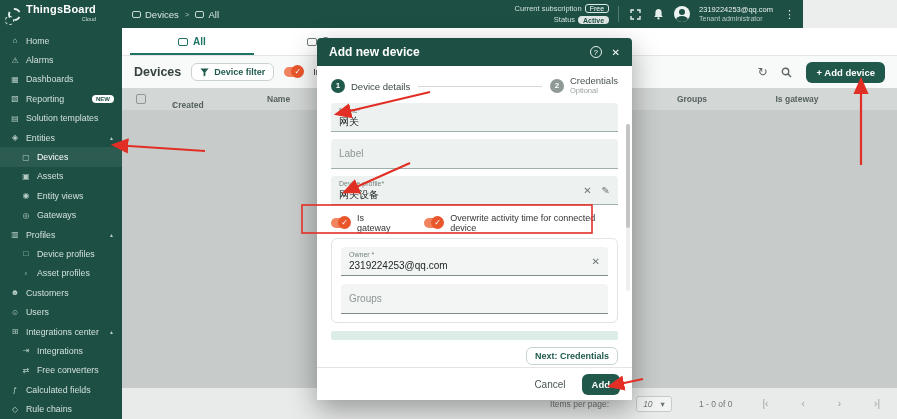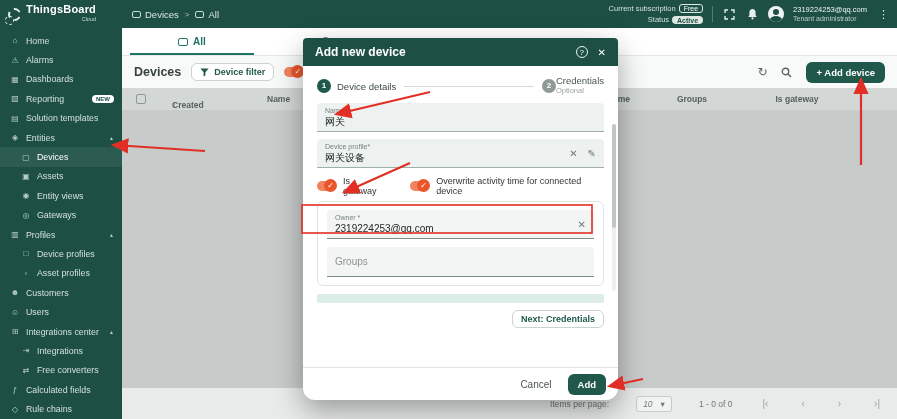--- a/index.html
+++ b/index.html
@@ -5,21 +5,21 @@
   :root{
     --brand:#1d4f44; --btn:#20594b; --accent:#1f7364;
     --orange:#e9562b; --orange-track:#f2835f; --red:#e12f25;
   }
   *{margin:0;padding:0;box-sizing:border-box;}
   body{background:#888;}
   .page{width:897px;height:419px;position:relative;overflow:hidden;
     font-family:"Liberation Sans","DejaVu Sans",sans-serif;background:#eceeee;}
 
   
-  .header{position:absolute;left:0;top:0;width:897px;height:28px;background:var(--brand);
+  .header{position:absolute;left:0;top:0;width:803px;height:28px;background:var(--brand);
     display:flex;align-items:center;color:#fff;z-index:5;}
   .logo{width:122px;display:flex;align-items:center;gap:5px;padding-left:8px;}
   .gear{width:13px;height:13px;border:2px dashed #e8f1ee;border-radius:50%;position:relative;}
   .gear::after{content:"";position:absolute;left:-5px;top:6px;width:7px;height:7px;border:1.5px dashed #e8f1ee;border-radius:50%;}
   .logo-text{display:flex;flex-direction:column;align-items:flex-end;line-height:10px;}
   .logo-title{font-size:11px;font-weight:bold;letter-spacing:.2px;}
   .logo-sub{font-size:5.5px;color:#c8dcd6;}
   .crumbs{display:flex;align-items:center;gap:6px;margin-left:10px;font-size:9.5px;color:#d9e6e2;}
   .crumb{display:flex;align-items:center;gap:4px;}
   .dev-ic{width:9px;height:7px;border:1px solid #c8dcd6;border-radius:2px;display:inline-block;}
@@ -79,38 +79,38 @@
   .col-gateway{left:640px;width:70px;text-align:center;}
   .tbody{position:absolute;left:0;right:0;top:82px;height:278px;background:#c7cbca;}
   .pager{position:absolute;left:0;right:0;top:360px;bottom:0;background:#e9ebea;
     display:flex;align-items:center;justify-content:flex-end;gap:27px;padding-right:14px;
     font-size:8.5px;color:#6e7876;}
   .pp-select{display:flex;align-items:center;gap:8px;border:1px solid #c4ccc9;border-radius:3px;
     padding:2px 6px;background:#f2f4f3;cursor:pointer;font-style:italic;}
   .pg-ic{color:#9aa3a0;font-size:10px;cursor:pointer;padding:0 3px;}
 
   
-  .modal{position:absolute;left:303px;top:38px;width:315px;height:362px;background:#fff;
-    border-radius:12px;box-shadow:0 10px 28px rgba(0,0,0,.35);z-index:10;display:flex;flex-direction:column;}
+  .modal{position:absolute;left:317px;top:38px;width:315px;height:362px;background:#fff;
+    border-radius:1px;box-shadow:0 10px 28px rgba(0,0,0,.35);z-index:10;display:flex;flex-direction:column;}
   .m-header{height:28px;background:var(--brand);border-radius:4px 4px 0 0;display:flex;
     align-items:center;padding:0 12px;color:#fff;flex:none;}
   .m-title{font-size:12px;font-weight:bold;}
   .m-hicons{margin-left:auto;display:flex;align-items:center;gap:10px;}
   .help-circle{width:12px;height:12px;border:1px solid #e8f1ee;border-radius:50%;
     font-size:8px;line-height:11px;text-align:center;cursor:pointer;}
   .m-close{font-size:10px;cursor:pointer;}
   .m-body{flex:1;padding:8px 14px 0;position:relative;overflow:hidden;}
   .stepper{display:flex;align-items:center;height:24px;margin-bottom:5px;}
   .step-circle{width:14px;height:14px;border-radius:50%;color:#fff;font-size:8px;font-weight:bold;
     line-height:14px;text-align:center;flex:none;}
   .step1 .step-circle{background:var(--btn);}
   .step2-circle{background:#8f9996;}
   .step-label{font-size:9.5px;color:#3c4845;margin-left:6px;}
   .step-line{flex:1;height:1px;background:#d6d9d8;margin:0 8px;}
-  .step2-text{margin-left:0;line-height:10px;}
+  .step2-text{margin-left:6px;line-height:10px;}
   .step2-main{font-size:9.5px;color:#4a5552;}
   .step2-sub{font-size:7.5px;color:#9aa3a0;}
   .m-field{background:#edf2f0;border-bottom:1px solid #9fb0ab;border-radius:4px 4px 0 0;
     padding:3px 8px;margin-bottom:7px;cursor:text;}
   .m-label{font-size:7px;color:#74837e;line-height:9px;}
   .m-value{font-size:10px;color:#202926;line-height:13px;}
   .m-placeholder{font-size:10px;color:#8b9692;padding:6px 0;}
   .field-row{display:flex;align-items:center;}
   .field-icons{margin-left:auto;display:flex;align-items:center;gap:10px;color:#6e7876;}
   .fi{font-size:10px;cursor:pointer;}
@@ -374,20 +374,23 @@
           <div class="step2-main">Credentials</div>
           <div class="step2-sub">Optional</div>
         </span>
       </div>
 
       <div class="m-field">
         <div class="m-label">Name*</div>
         <div class="m-value">网关</div>
       </div>
 
+      <div class="m-field">
+        <div class="m-placeholder">Label</div>
+      </div>
 
       <div class="m-field field-row">
         <div>
           <div class="m-label">Device profile*</div>
           <div class="m-value">网关设备</div>
         </div>
         <div class="field-icons">
           <span class="fi">✕</span>
           <span class="fi">✎</span>
         </div>

